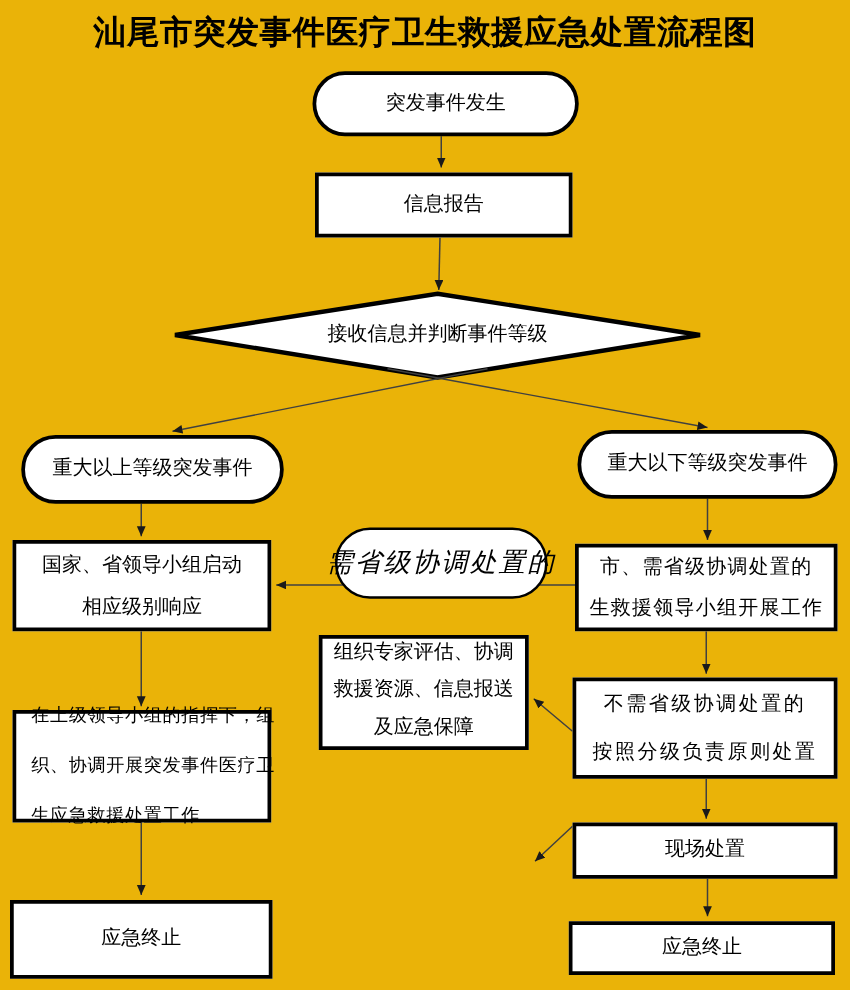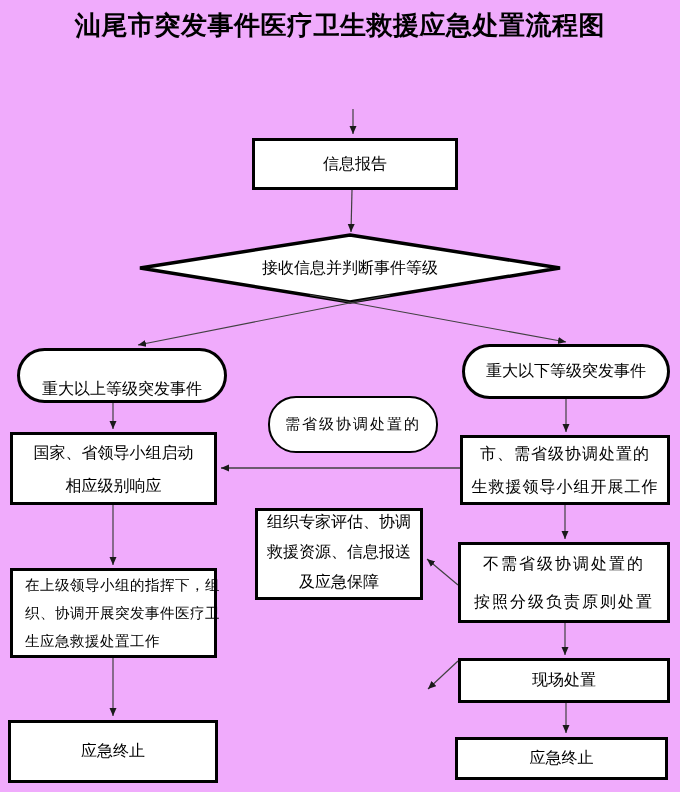--- a/index.html
+++ b/index.html
@@ -1,43 +1,43 @@
 <!DOCTYPE html>
 <html><head>
 <meta charset="utf-8">
 <style>
   html,body{margin:0;padding:0;background:#fff;}
-  #page{position:relative;width:680px;height:792px;background:#f0abfc;overflow:hidden;
+  #page{position:relative;width:680px;height:792px;background:#eab308;overflow:hidden;
         font-family:"Liberation Serif", serif;color:#000;}
   #title{position:absolute;left:0;top:8px;width:680px;text-align:center;
          font-family:"Liberation Sans", sans-serif;font-weight:bold;font-size:26px;
          letter-spacing:0.5px;z-index:2;}
   svg.wires{position:absolute;left:0;top:0;z-index:1;}
   .node{position:absolute;box-sizing:border-box;display:flex;flex-direction:column;
         align-items:center;justify-content:center;background:#fff;z-index:2;
         font-size:16px;text-align:center;line-height:1.3;}
   .oval{border:3px solid #000;border-radius:28px;}
   .rect{border:3px solid #000;}
   .plain{border:none;background:transparent;}
   .ln{white-space:nowrap;}
   
   #n-start{left:250px;top:57px;width:213px;height:52px;}
   #n-report{left:252px;top:138px;width:206px;height:52px;}
   #n-judge{left:240px;top:254px;width:220px;height:28px;}
-  #n-major-above{left:17px;top:348px;width:210px;height:55px;justify-content:flex-end;}
+  #n-major-above{left:17px;top:348px;width:210px;height:55px;}
   #n-major-below{left:462px;top:344px;width:208px;height:55px;}
-  #n-need-prov{left:268px;top:396px;width:170px;height:57px;border-width:2px;
-               font-size:15px;letter-spacing:2px;}
+  #n-need-prov{left:268px;top:422px;width:170px;height:57px;border-width:2px;
+               font-size:21px;letter-spacing:2px;font-style:italic;}
   #n-national{left:10px;top:432px;width:207px;height:73px;line-height:33px;}
   #n-city{left:460px;top:435px;width:210px;height:70px;line-height:33px;letter-spacing:1px;}
   #n-experts{left:255px;top:508px;width:168px;height:92px;line-height:30px;justify-content:flex-end;}
   #n-noprov{left:458px;top:542px;width:212px;height:81px;line-height:38px;letter-spacing:2px;}
   #n-command{left:10px;top:568px;width:207px;height:90px;align-items:flex-start;
              text-align:left;padding-left:12px;line-height:28px;font-size:14.5px;
-             letter-spacing:0.5px;}
+             letter-spacing:0.5px;gap:12px;}
   #n-onsite-actions{left:255px;top:627px;width:168px;height:93px;line-height:30px;}
   #n-onsite{left:458px;top:658px;width:212px;height:45px;}
   #n-end-right{left:455px;top:737px;width:213px;height:43px;}
   #n-end-left{left:8px;top:720px;width:210px;height:63px;}
 </style>
 </head>
 <body>
 
 <div id="page">
 
@@ -61,20 +61,23 @@
     <line x1="460" y1="468" x2="221" y2="468" stroke="#404040" stroke-width="1.3" marker-end="url(#arr)"></line>
     <line x1="113" y1="505" x2="113" y2="565" stroke="#404040" stroke-width="1.2" marker-end="url(#arr)"></line>
     <line x1="113" y1="658" x2="113" y2="716" stroke="#404040" stroke-width="1.2" marker-end="url(#arr)"></line>
     <line x1="565" y1="505" x2="565" y2="539" stroke="#404040" stroke-width="1.2" marker-end="url(#arr)"></line>
     <line x1="458" y1="585" x2="427" y2="559" stroke="#404040" stroke-width="1.2" marker-end="url(#arr)"></line>
     <line x1="565" y1="623" x2="565" y2="655" stroke="#404040" stroke-width="1.2" marker-end="url(#arr)"></line>
     <line x1="458" y1="661" x2="428" y2="689" stroke="#404040" stroke-width="1.2" marker-end="url(#arr)"></line>
     <line x1="566" y1="703" x2="566" y2="733" stroke="#404040" stroke-width="1.2" marker-end="url(#arr)"></line>
   </svg>
 
+  <div id="n-start" class="node oval">
+    <span class="ln">突发事件发生</span>
+  </div>
 
   <div id="n-report" class="node rect">
     <span class="ln">信息报告</span>
   </div>
 
   <div id="n-judge" class="node plain">
     <span class="ln">接收信息并判断事件等级</span>
   </div>
 
   <div id="n-major-above" class="node oval">

